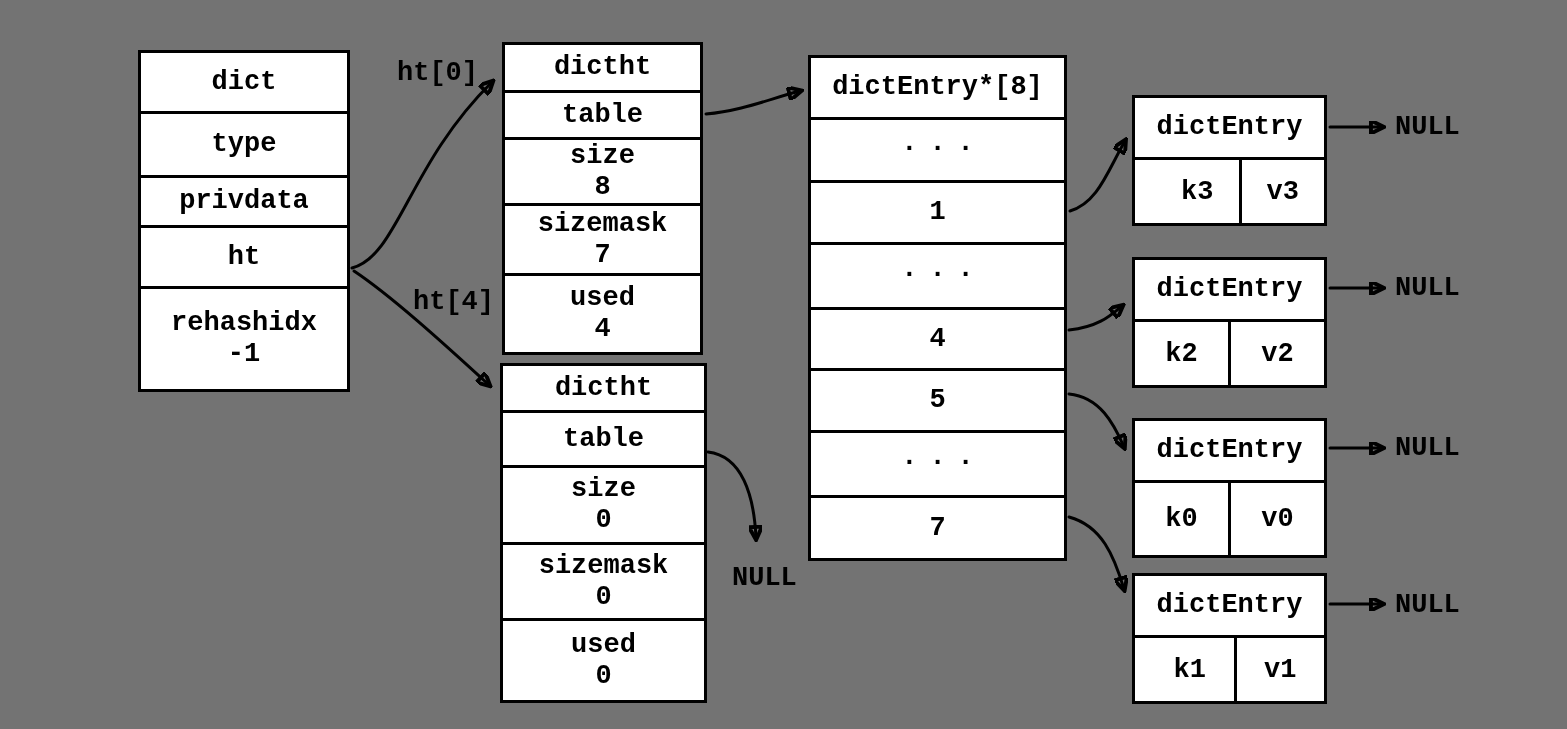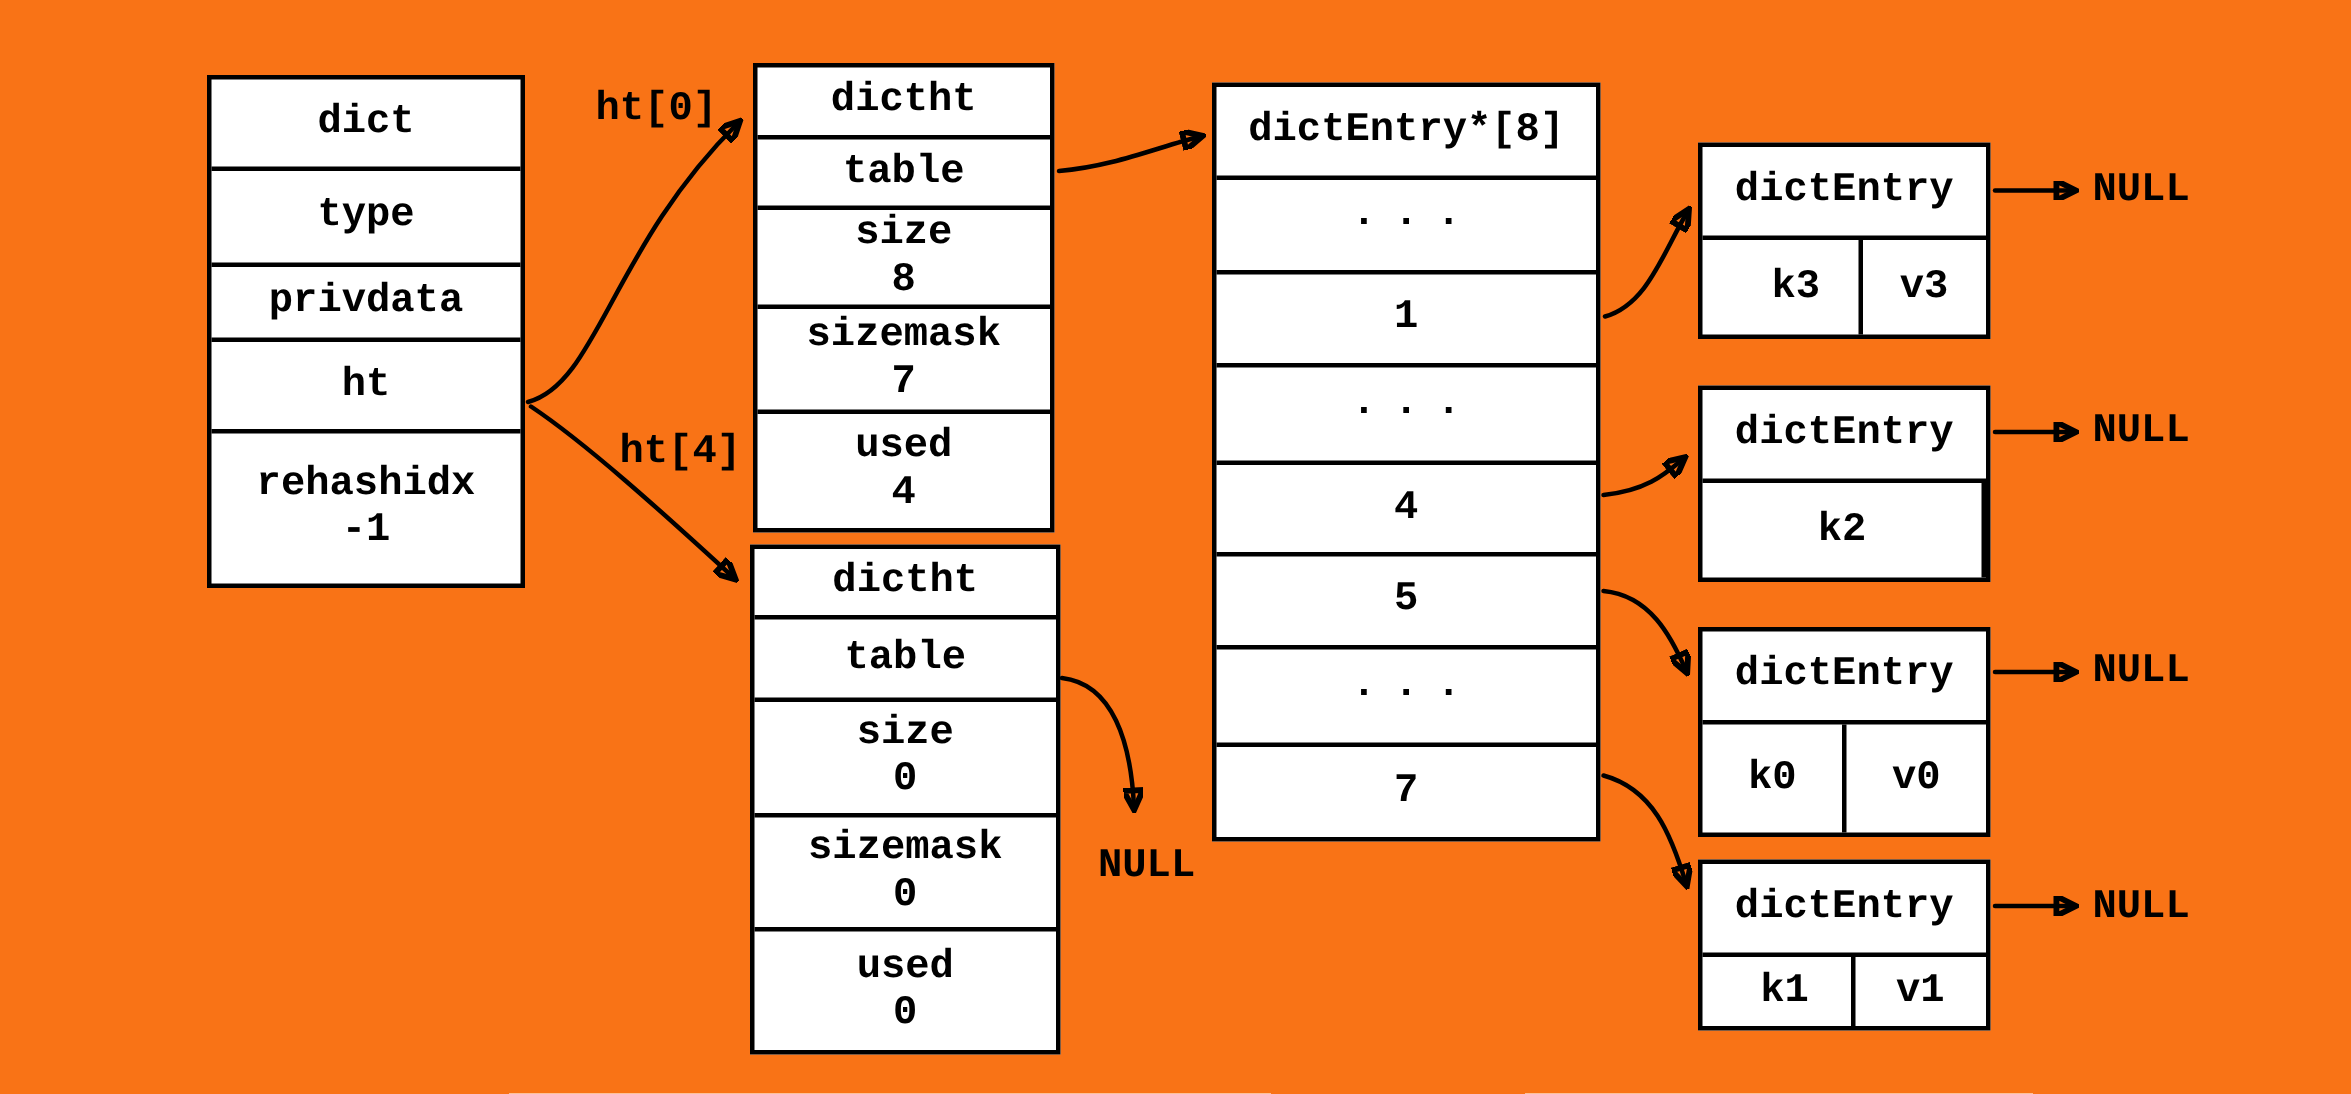--- a/index.html
+++ b/index.html
@@ -1,20 +1,20 @@
 <!DOCTYPE html>
 <html><head>
 <meta charset="utf-8">
 <style>
   html, body { margin:0; padding:0; background:#ffffff; }
   .canvas {
     position: relative;
     width: 1567px;
     height: 729px;
-    background: #f97316;
+    background: #737373;
     font-family: "Liberation Mono", "DejaVu Sans Mono", monospace;
     font-weight: bold;
     color: #000000;
     overflow: hidden;
   }
   .box {
     position: absolute;
     border: 3px solid #000;
     box-sizing: border-box;
     background: #fff;
@@ -185,20 +185,23 @@
   <span class="lbl" style="left:1395px;top:113px;">NULL</span>
 
   <div class="box" style="left:1132px;top:257px;width:195px;">
     <div class="cell" style="height:62px;">
       <span>dictEntry</span>
     </div>
     <div class="kvrow" style="height:63px;">
       <div class="kvcell first">
         <span>k2</span>
       </div>
+      <div class="kvcell">
+        <span>v2</span>
+      </div>
     </div>
   </div>
   <span class="lbl" style="left:1395px;top:274px;">NULL</span>
 
   <div class="box" style="left:1132px;top:418px;width:195px;">
     <div class="cell" style="height:62px;">
       <span>dictEntry</span>
     </div>
     <div class="kvrow" style="height:72px;">
       <div class="kvcell first">
@@ -208,21 +211,21 @@
         <span>v0</span>
       </div>
     </div>
   </div>
   <span class="lbl" style="left:1395px;top:434px;">NULL</span>
 
   <div class="box" style="left:1132px;top:573px;width:195px;">
     <div class="cell" style="height:62px;">
       <span>dictEntry</span>
     </div>
-    <div class="kvrow" style="height:46px;padding-left:11px;">
+    <div class="kvrow" style="height:63px;padding-left:11px;">
       <div class="kvcell first">
         <span>k1</span>
       </div>
       <div class="kvcell">
         <span>v1</span>
       </div>
     </div>
   </div>
   <span class="lbl" style="left:1395px;top:591px;">NULL</span>
 

